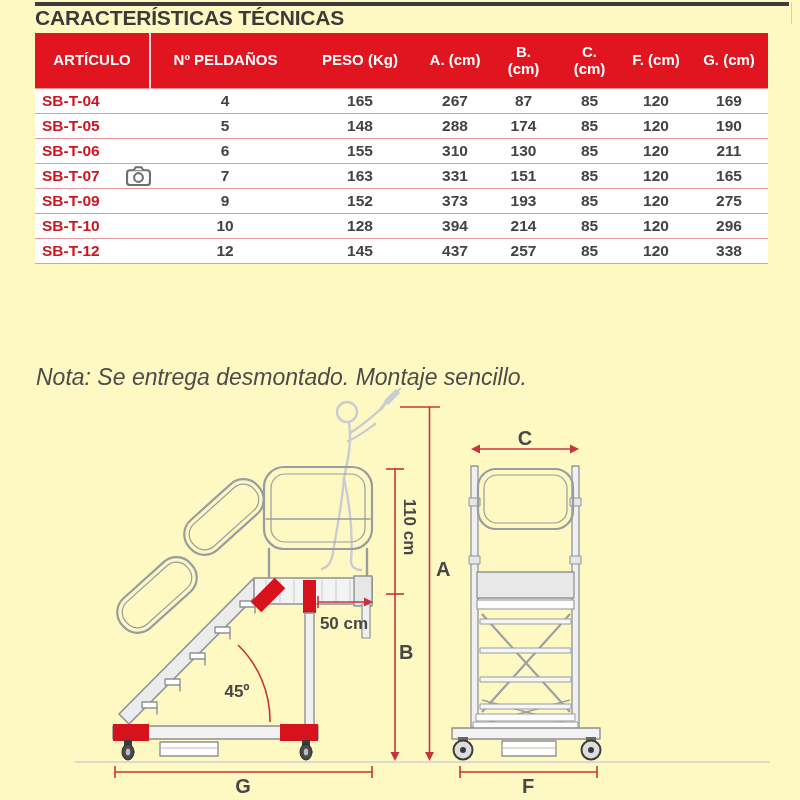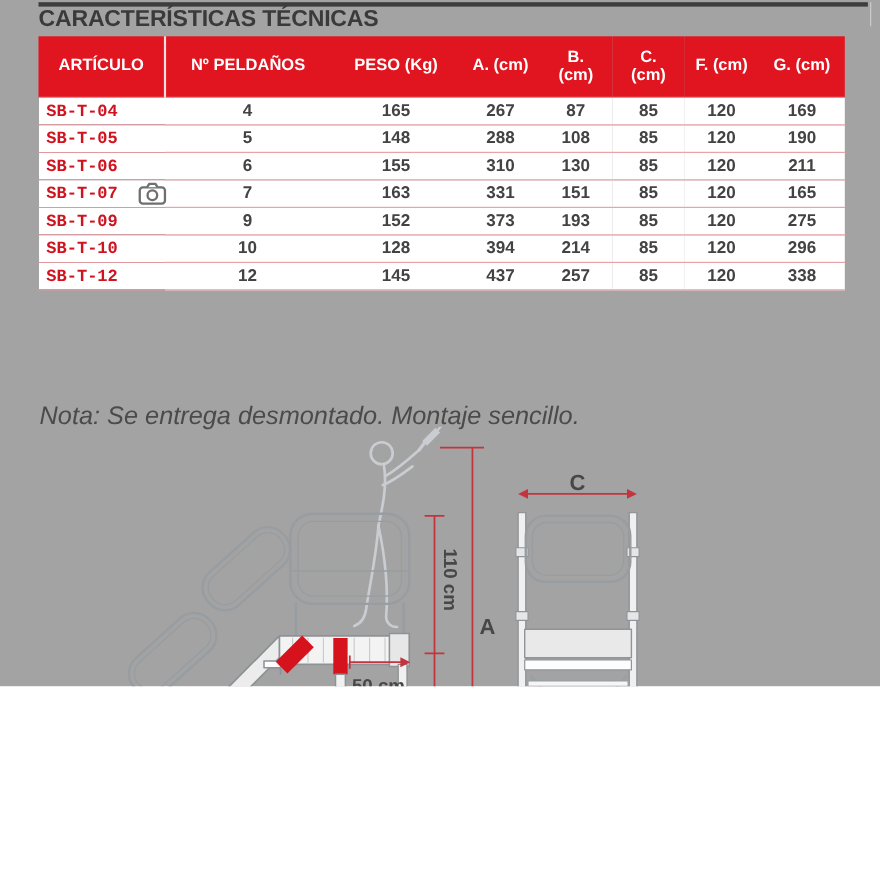--- a/index.html
+++ b/index.html
@@ -1,31 +1,31 @@
 <!DOCTYPE html>
 <html><head>
 <meta charset="utf-8">
 <style>
   html,body{margin:0;padding:0;background:#ffffff;}
-  .sheet{position:relative;width:800px;height:624px;background:#a3a3a3;overflow:hidden;
+  .sheet{position:relative;width:800px;height:800px;background:#fef9c3;overflow:hidden;
          font-family:"Liberation Sans",sans-serif;}
   .topbar{position:absolute;left:35px;top:2px;width:754px;height:4px;background:#3d3d3d;}
   .edge-line{position:absolute;left:791px;top:2px;width:1px;height:22px;background:#cfcfcf;}
   .title{position:absolute;left:35px;top:6px;font-size:21px;font-weight:bold;color:#3a3a3a;
          letter-spacing:-0.2px;}
   table.spec{position:absolute;left:35px;top:33px;width:733px;border-collapse:collapse;
              table-layout:fixed;}
   table.spec thead th{background:#e01520;color:#ffffff;font-size:15px;font-weight:bold;
              height:55px;text-align:center;vertical-align:middle;padding:0 3px;
              line-height:1.12;white-space:pre-line;border-bottom:1.5px solid #e6959b;}
   table.spec thead th.first{border-right:2px solid rgba(255,255,255,0.85);margin-top:34px;}
   table.spec tbody td{height:24px;font-size:15.5px;font-weight:bold;color:#434343;
              text-align:center;vertical-align:middle;border-bottom:1.5px solid #e6999f;
              background:#ffffff;padding:0;}
-  table.spec tbody td.articulo{text-align:left;padding-left:7px;color:#cf1420;position:relative;font-family:Liberation Mono, monospace;}
+  table.spec tbody td.articulo{text-align:left;padding-left:7px;color:#cf1420;position:relative;}
   .camera-icon{position:absolute;left:90px;top:50%;transform:translateY(-50%);display:block;}
   .note{position:absolute;left:36px;top:364px;font-size:23px;font-style:italic;
         color:#4b4b4b;}
   svg.diagram{position:absolute;left:0;top:388px;}
   svg text{font-family:"Liberation Sans",sans-serif;font-weight:bold;fill:#474747;}
   .dim-sm{font-size:17px;}
   .dim-lg{font-size:20px;}
 </style>
 </head>
 <body>
@@ -70,21 +70,21 @@
           <td>87</td>
           <td>85</td>
           <td>120</td>
           <td>169</td>
         </tr>
         <tr>
           <td class="articulo"><span>SB-T-05</span></td>
           <td>5</td>
           <td>148</td>
           <td>288</td>
-          <td>108</td>
+          <td>174</td>
           <td>85</td>
           <td>120</td>
           <td>190</td>
         </tr>
         <tr>
           <td class="articulo"><span>SB-T-06</span></td>
           <td>6</td>
           <td>155</td>
           <td>310</td>
           <td>130</td>

